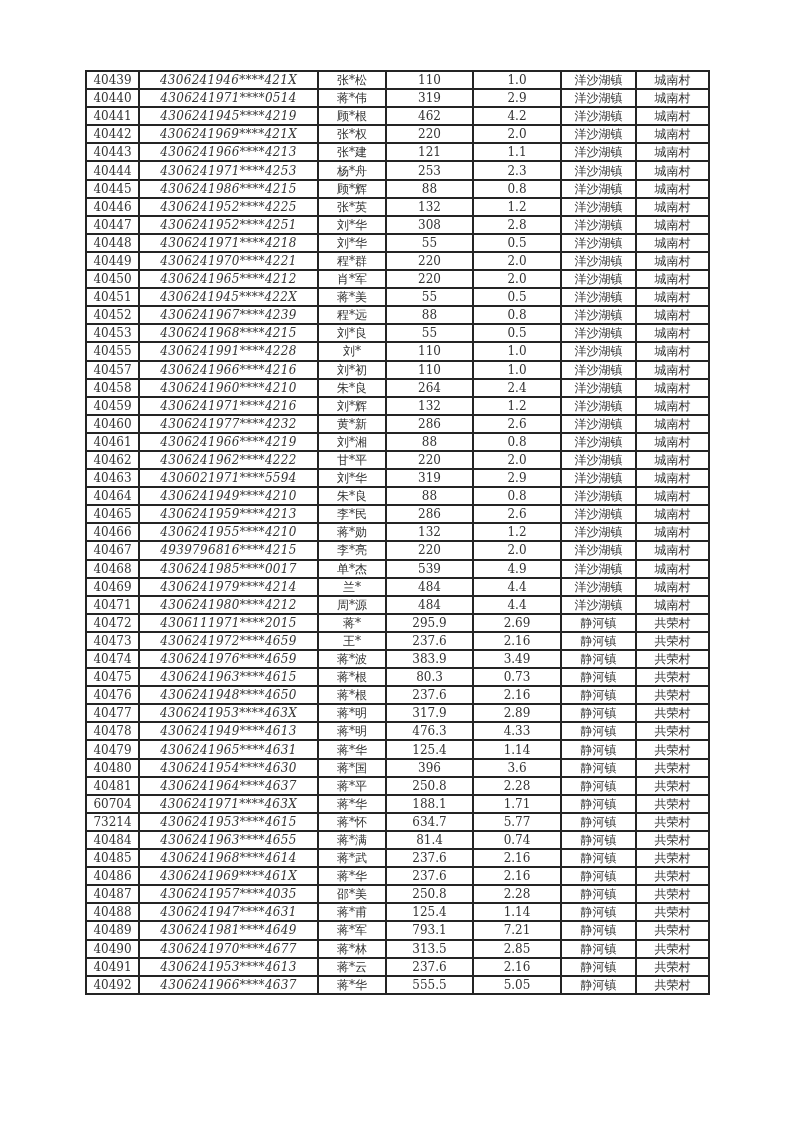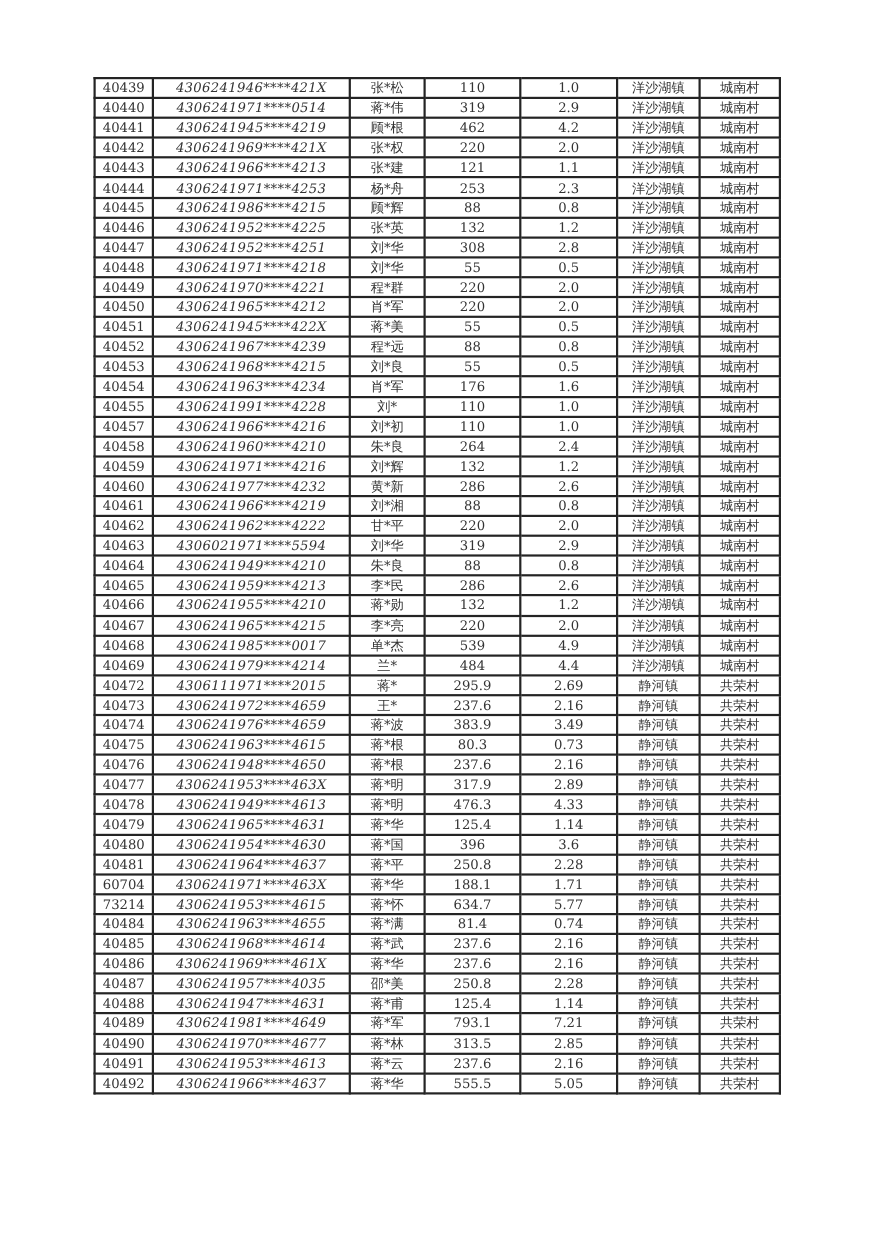--- a/index.html
+++ b/index.html
@@ -191,29 +191,20 @@
         <tr>
           <td>40453</td>
           <td>4306241968****4215</td>
           <td>刘*良</td>
           <td>55</td>
           <td>0.5</td>
           <td>洋沙湖镇</td>
           <td>城南村</td>
         </tr>
         <tr>
-          <td>40454</td>
-          <td>4306241963****4234</td>
-          <td>肖*军</td>
-          <td>176</td>
-          <td>1.6</td>
-          <td>洋沙湖镇</td>
-          <td>城南村</td>
-        </tr>
-        <tr>
           <td>40455</td>
           <td>4306241991****4228</td>
           <td>刘*</td>
           <td>110</td>
           <td>1.0</td>
           <td>洋沙湖镇</td>
           <td>城南村</td>
         </tr>
         <tr>
           <td>40457</td>
@@ -300,21 +291,21 @@
           <td>40466</td>
           <td>4306241955****4210</td>
           <td>蒋*勋</td>
           <td>132</td>
           <td>1.2</td>
           <td>洋沙湖镇</td>
           <td>城南村</td>
         </tr>
         <tr>
           <td>40467</td>
-          <td>4306241965****4215</td>
+          <td>4939796816****4215</td>
           <td>李*亮</td>
           <td>220</td>
           <td>2.0</td>
           <td>洋沙湖镇</td>
           <td>城南村</td>
         </tr>
         <tr>
           <td>40468</td>
           <td>4306241985****0017</td>
           <td>单*杰</td>
@@ -326,20 +317,29 @@
         <tr>
           <td>40469</td>
           <td>4306241979****4214</td>
           <td>兰*</td>
           <td>484</td>
           <td>4.4</td>
           <td>洋沙湖镇</td>
           <td>城南村</td>
         </tr>
         <tr>
+          <td>40471</td>
+          <td>4306241980****4212</td>
+          <td>周*源</td>
+          <td>484</td>
+          <td>4.4</td>
+          <td>洋沙湖镇</td>
+          <td>城南村</td>
+        </tr>
+        <tr>
           <td>40472</td>
           <td>4306111971****2015</td>
           <td>蒋*</td>
           <td>295.9</td>
           <td>2.69</td>
           <td>静河镇</td>
           <td>共荣村</td>
         </tr>
         <tr>
           <td>40473</td>

